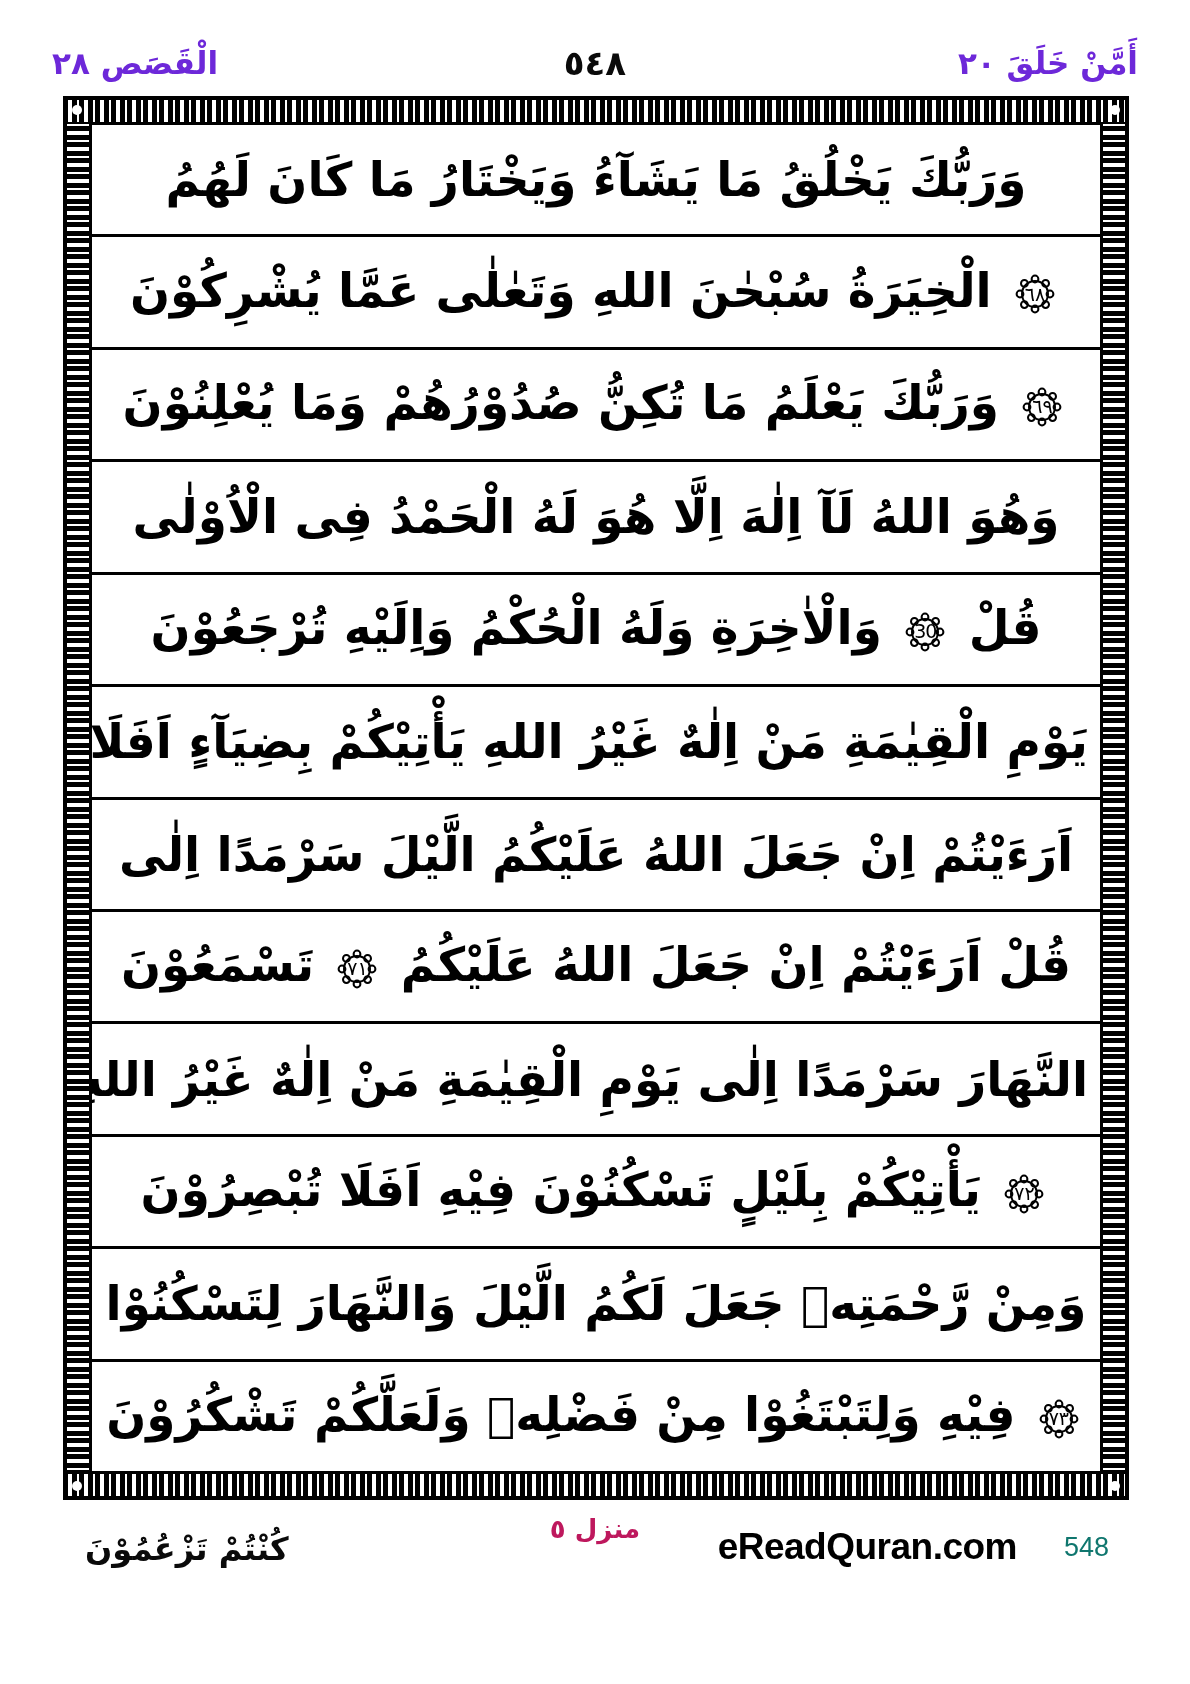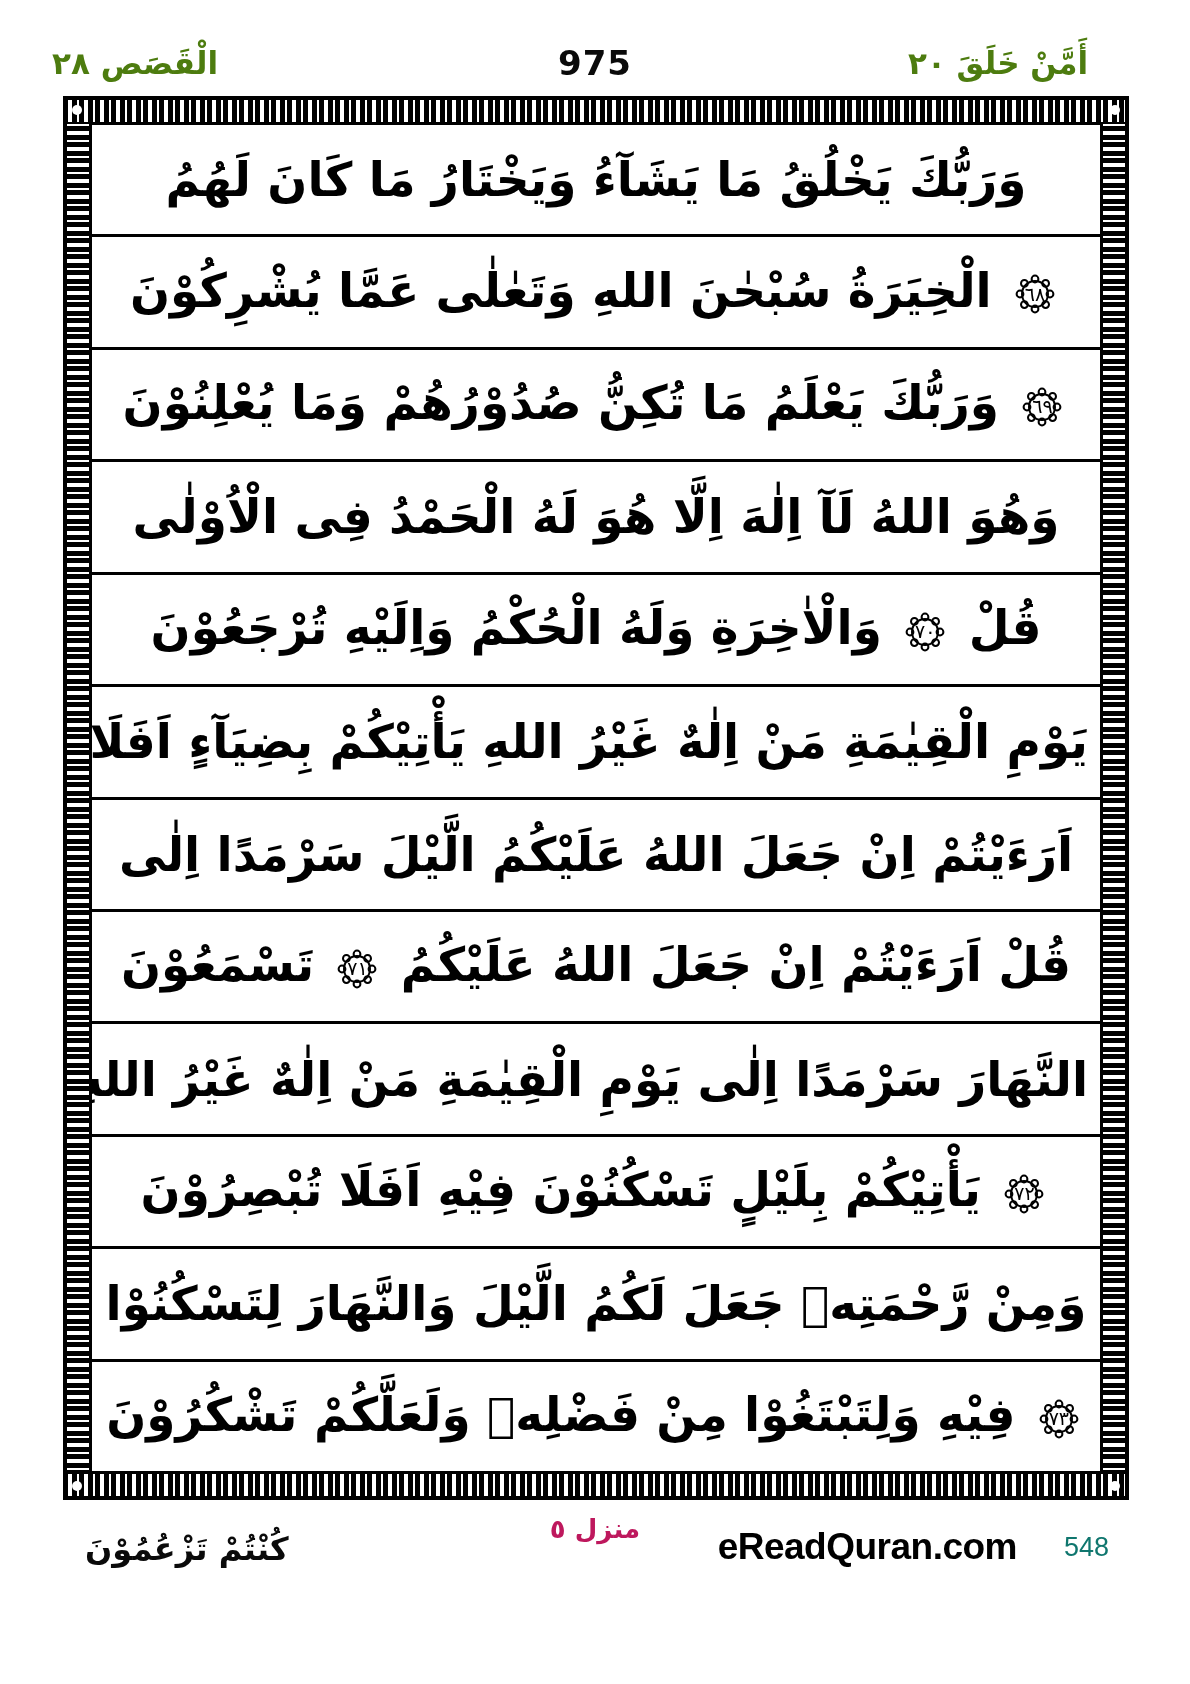--- a/index.html
+++ b/index.html
@@ -23,27 +23,27 @@
     right: 52px;
     height: 58px;
     display: flex;
     align-items: center;
     justify-content: space-between;
   }
   .hdr-side {
     font-family: "DejaVu Sans", "Liberation Sans", sans-serif;
     font-size: 31px;
     font-weight: 700;
-    color: #4d7c0f;
+    color: #6d28d9;
     direction: rtl;
     letter-spacing: -0.5px;
     white-space: nowrap;
   }
   .hdr-left  { text-align: left; min-width: 230px; }
-  .hdr-right { text-align: left; min-width: 230px; }
+  .hdr-right { text-align: right; min-width: 230px; }
   .hdr-center {
     font-family: "DejaVu Sans", "Liberation Sans", sans-serif;
     font-size: 34px;
     font-weight: 700;
     color: #0a0a0a;
     letter-spacing: 1px;
   }
 
   
   .frame-outer {
@@ -212,21 +212,21 @@
     font-size: 27px;
     font-weight: 400;
     color: #0f766e;
   }
 </style>
 </head>
 <body>
 
 <div class="page-header">
   <div class="hdr-side hdr-left">الْقَصَص ٢٨</div>
-  <div class="hdr-center">975</div>
+  <div class="hdr-center">٥٤٨</div>
   <div class="hdr-side hdr-right">أَمَّنْ خَلَقَ ٢٠</div>
 </div>
 
 <div class="frame-outer">
   <div class="frame-band"></div>
 
   <svg class="frame-ornament-svg" viewBox="0 0 1066 1404" preserveAspectRatio="none">
 
     <g fill="#ffffff">
       <circle cx="14" cy="14" r="5"></circle>
@@ -306,21 +306,21 @@
               <circle cx="23" cy="8" r="3.4"></circle>
                 <circle cx="33.6" cy="12.4" r="3.4"></circle>
               <circle cx="38" cy="23" r="3.4"></circle>
                 <circle cx="33.6" cy="33.6" r="3.4"></circle>
               <circle cx="23" cy="38" r="3.4"></circle>
                 <circle cx="12.4" cy="33.6" r="3.4"></circle>
               <circle cx="8" cy="23" r="3.4"></circle>
                 <circle cx="12.4" cy="12.4" r="3.4"></circle>
             </g>
           </svg>
-          <span class="num">٧٠</span>
+          <span class="num">30</span>
         </span>
         <span>وَالْاٰخِرَةِ وَلَهُ الْحُكْمُ وَاِلَيْهِ تُرْجَعُوْنَ</span>
       </div>
     </div>
 
     <div class="ayah-line">
       <div class="ayah-text">يَوْمِ الْقِيٰمَةِ مَنْ اِلٰهٌ غَيْرُ اللهِ يَأْتِيْكُمْ بِضِيَآءٍ اَفَلَا</div>
     </div>
 
     <div class="ayah-line">

